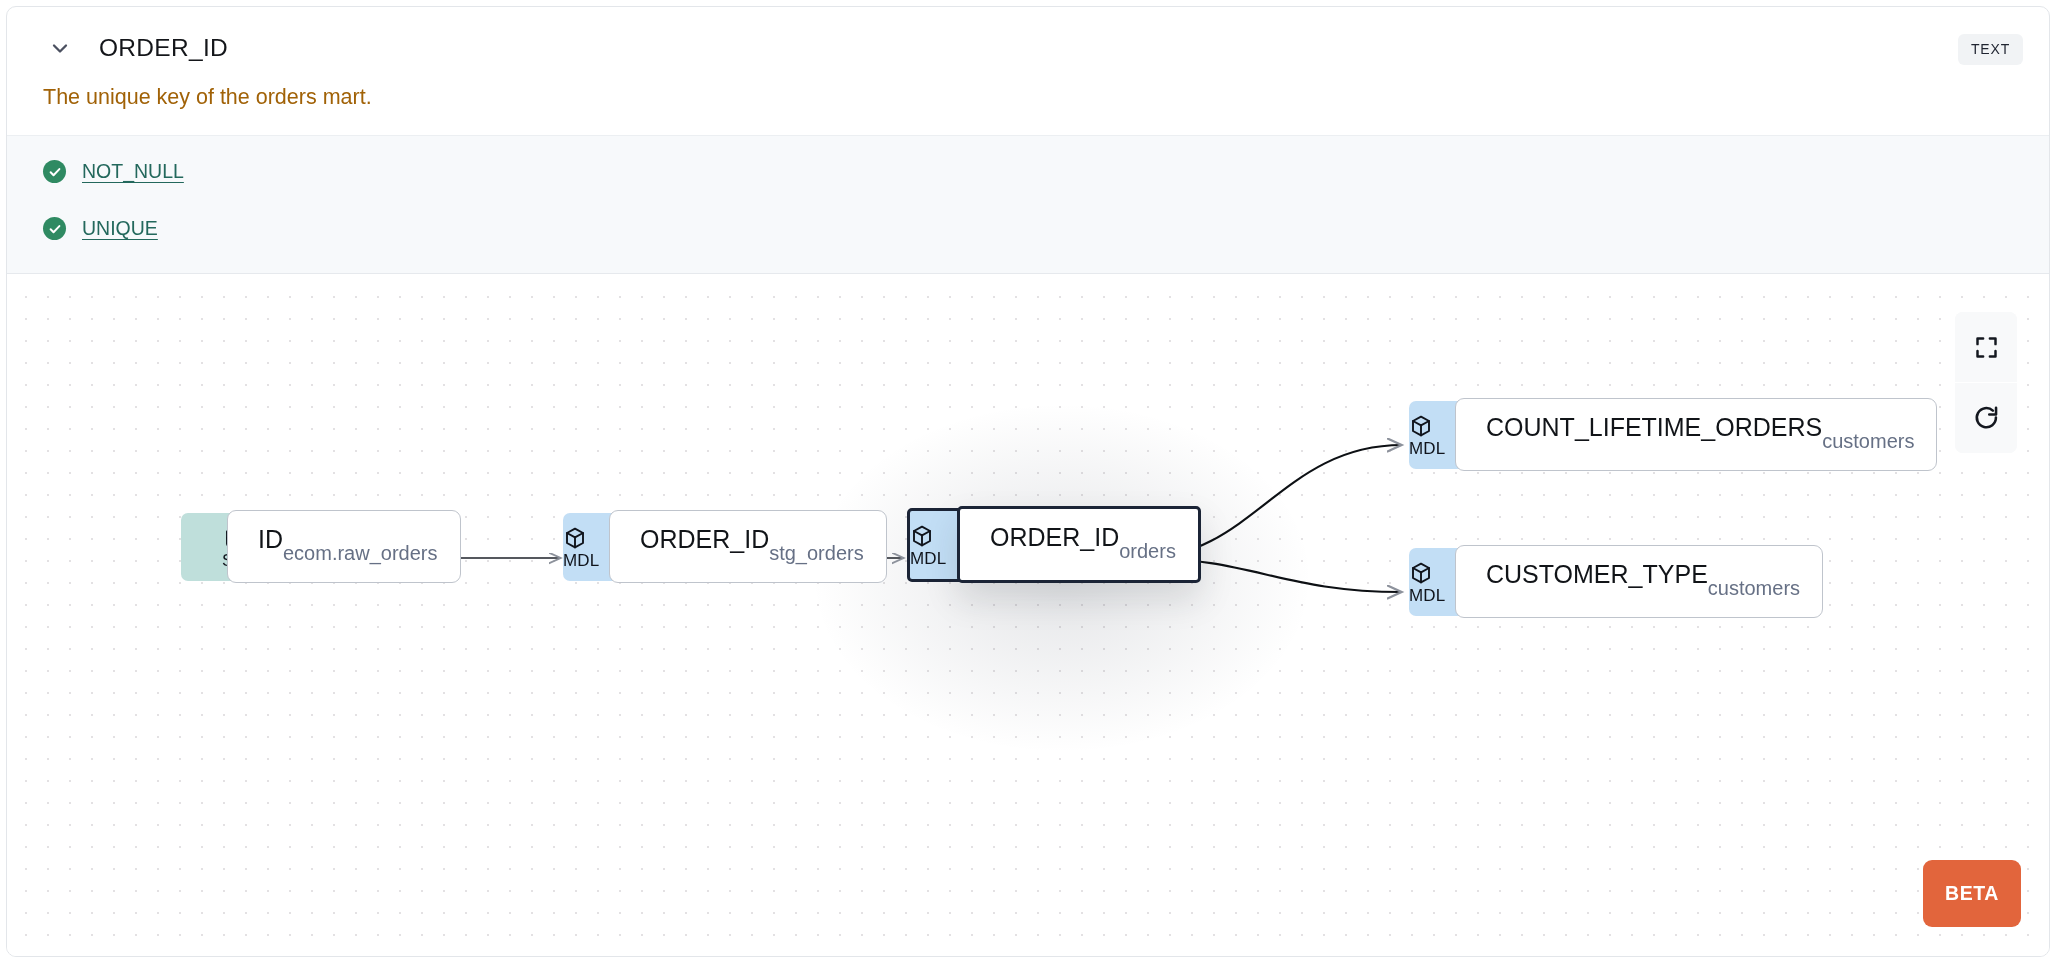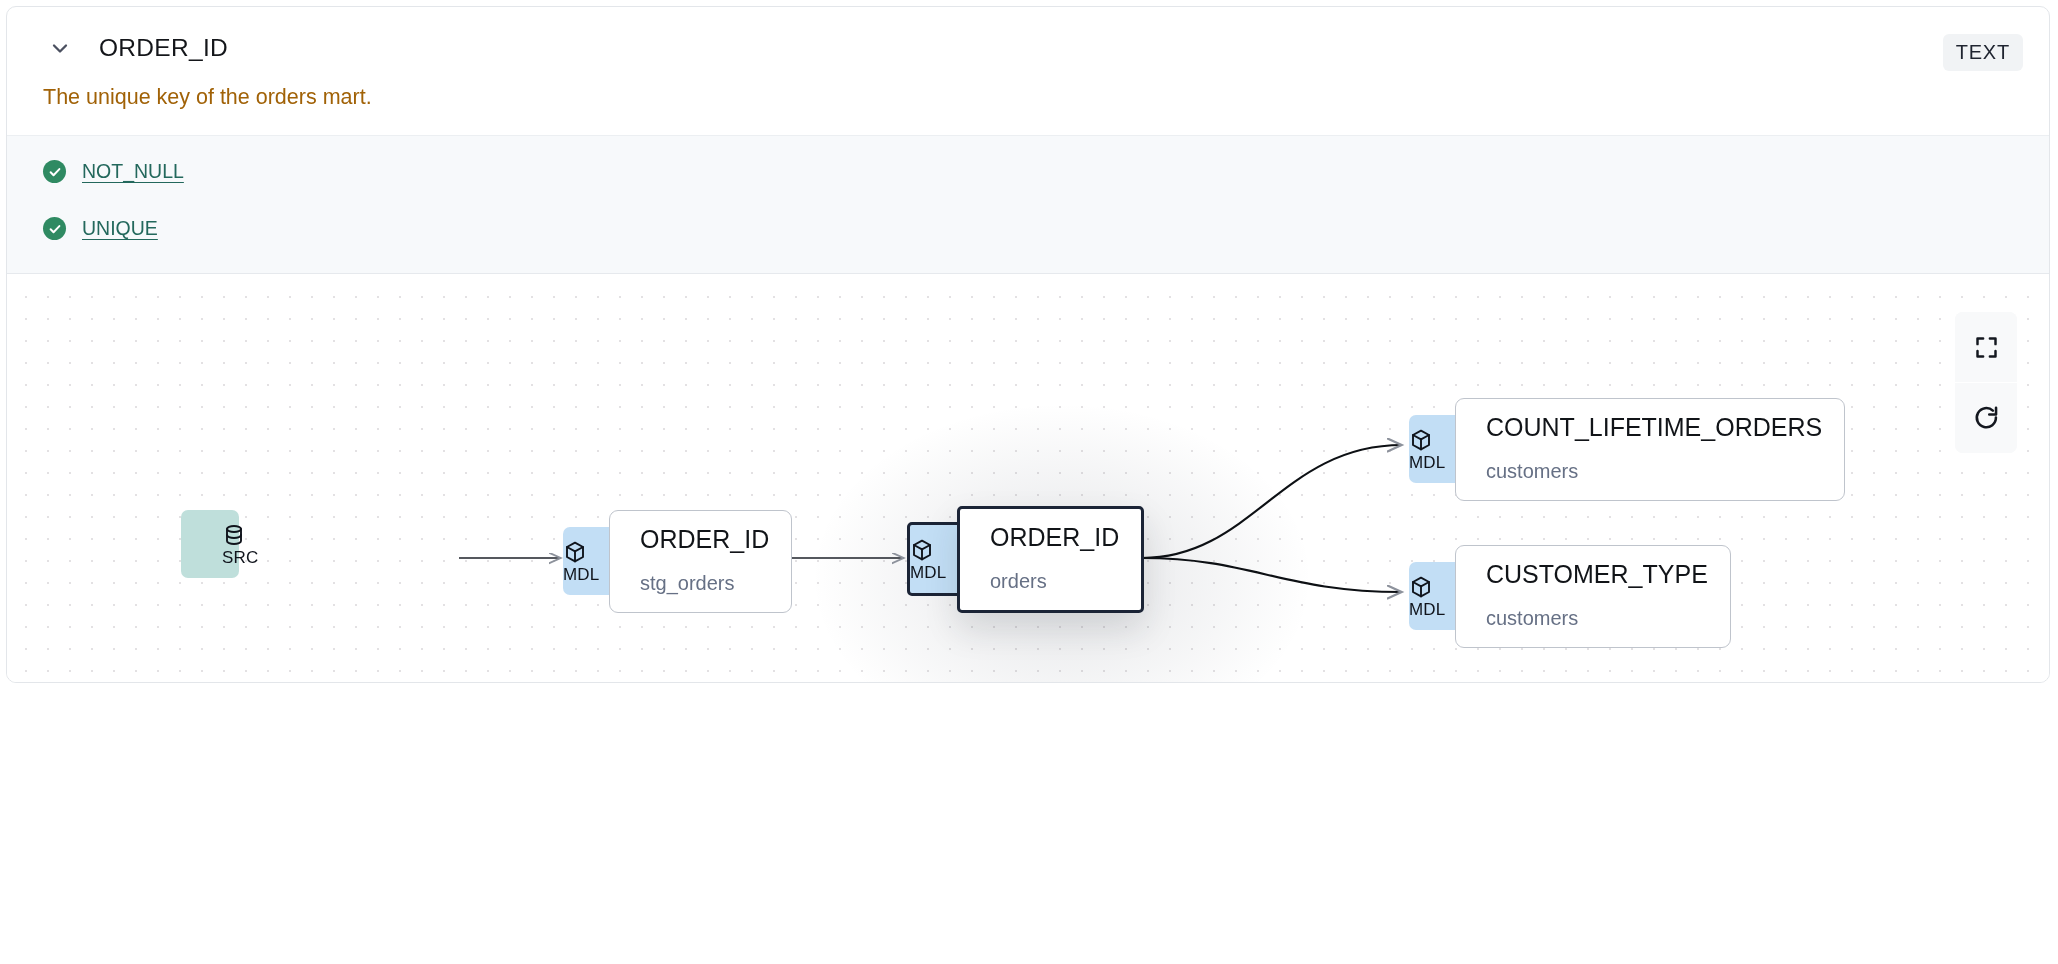--- a/index.html
+++ b/index.html
@@ -15,21 +15,21 @@
     background: #ffffff;
     overflow: hidden;
   }
 
   
   .card {
     position: absolute;
     left: 6px;
     top: 6px;
     width: 2044px;
-    height: 677px;
+    height: 951px;
     background: #ffffff;
     border: 1px solid #e3e6ea;
     border-radius: 10px;
     box-sizing: border-box;
     overflow: hidden;
   }
 
   
   .header {
     position: absolute;
@@ -70,21 +70,21 @@
     font-size: 21.5px;
     color: #a16207;
     white-space: nowrap;
   }
   .type-badge {
     position: absolute;
     right: 26px;
     top: 27px;
     background: #f1f3f5;
     color: #1f2430;
-    font-size: 20px;
+    font-size: 14px;
     letter-spacing: 0.8px;
     padding: 8px 13px 9px 13px;
     border-radius: 6px;
     line-height: 1;
   }
 
   
   .tests {
     position: absolute;
     left: 0;
@@ -177,21 +177,21 @@
     line-height: 1;
     letter-spacing: 0.2px;
   }
   .node-body {
     margin-left: -12px;
     background: #ffffff;
     border: 1px solid #bfc4cc;
     border-radius: 9px;
     padding: 14px 22px 16px 30px;
     display: flex;
-    flex-direction: column;
+    flex-direction: row;
     justify-content: center;
     position: relative;
     z-index: 2;
     box-sizing: border-box;
   }
   .node-body.selected {
     border: 3px solid #1b2436;
     border-radius: 5px;
     box-shadow: 0 16px 34px rgba(30,35,50,0.13);
   }
@@ -320,20 +320,24 @@
         <div class="node-tag src">
           <span class="tag-ico">
             <svg width="24" height="24" viewBox="0 0 24 24" fill="none" stroke="#10141c" stroke-width="1.9" stroke-linecap="round" stroke-linejoin="round">
               <ellipse cx="12" cy="6" rx="7" ry="3"></ellipse>
               <path d="M5 6v12c0 1.66 3.13 3 7 3s7-1.34 7-3V6"></path>
               <path d="M5 12c0 1.66 3.13 3 7 3s7-1.34 7-3"></path>
             </svg>
           </span>
           <span class="tag-txt">SRC</span>
         </div>
+        <div class="node-body">
+          <div class="node-name">ID</div>
+          <div class="node-sub">ecom.raw_orders</div>
+        </div>
       </div>
 
       <div class="node" style="left:556px; top:232px;">
         <div class="node-tag mdl">
           <span class="tag-ico">
             <svg width="24" height="24" viewBox="0 0 24 24" fill="none" stroke="#10141c" stroke-width="1.9" stroke-linecap="round" stroke-linejoin="round">
               <path d="M12 2.6 20 7v10l-8 4.4L4 17V7z"></path>
               <path d="M4 7l8 4.4L20 7"></path>
               <path d="M12 11.4v10"></path>
             </svg>

